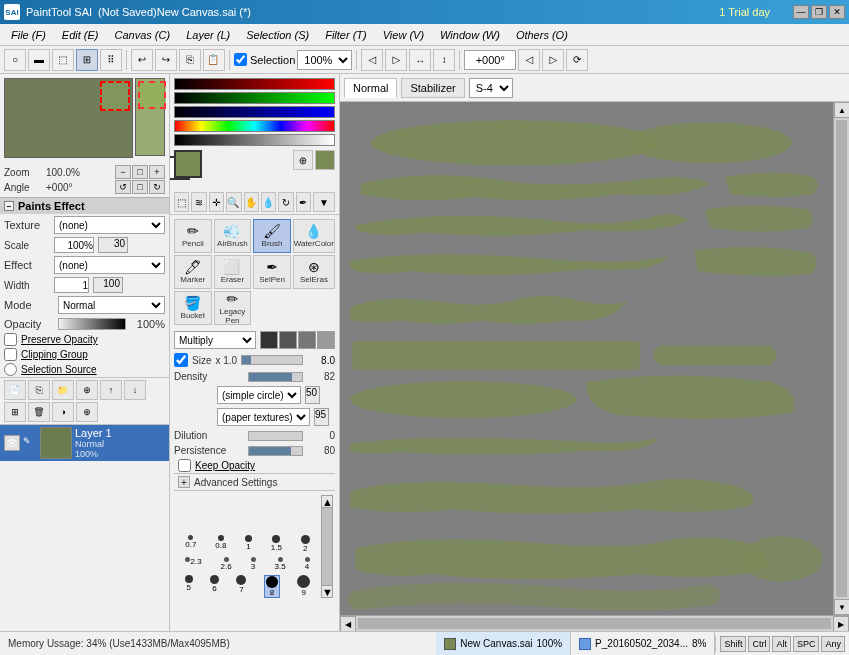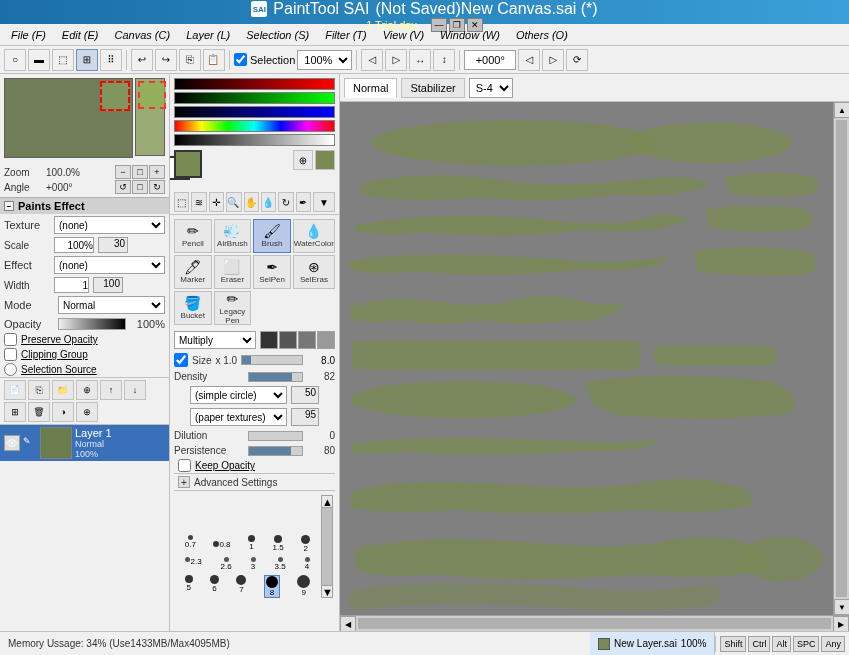--- a/index.html
+++ b/index.html
@@ -1,22 +1,22 @@
 <!DOCTYPE html>
 <html><head>
   <meta charset="utf-8">
   <style>
     * { box-sizing: border-box; margin: 0; padding: 0; }
     body { font-family: 'MS Sans Serif', Tahoma, Arial, sans-serif; font-size: 11px; background: #c0c0c0; width: 849px; height: 655px; overflow: hidden; }
     
     
-    .title-bar { background: linear-gradient(to right, #1a6fa8, #3a9fd8); height: 24px; display: flex; align-items: center; justify-content: space-between; padding: 0 4px; color: white; flex-direction: column; }
+    .title-bar { background: linear-gradient(to right, #1a6fa8, #3a9fd8); height: 24px; display: flex; align-items: center; justify-content: space-between; padding: 0 4px; color: white; }
     .title-bar-left { display: flex; align-items: center; gap: 6px; }
     .title-bar-logo { width: 16px; height: 16px; background: #fff; border-radius: 2px; display: flex; align-items: center; justify-content: center; font-size: 8px; font-weight: bold; color: #1a6fa8; }
-    .title-bar-text { font-size: 16px; font-weight: normal; }
+    .title-bar-text { font-size: 11px; font-weight: normal; }
     .title-bar-trial { color: #ffff99; font-size: 11px; }
     .title-bar-buttons { display: flex; gap: 2px; }
     .title-btn { width: 16px; height: 14px; background: #c0c0c0; border: 1px solid #808080; font-size: 9px; display: flex; align-items: center; justify-content: center; cursor: pointer; color: #000; }
     
     
     .menu-bar { background: #f0f0f0; height: 22px; display: flex; align-items: center; padding: 0 4px; border-bottom: 1px solid #c0c0c0; gap: 2px; }
     .menu-item { padding: 2px 6px; font-size: 11px; cursor: pointer; border: 1px solid transparent; font-style: italic; }
     
     
     .toolbar1 { background: #f0f0f0; height: 28px; display: flex; align-items: center; padding: 0 4px; border-bottom: 1px solid #c0c0c0; gap: 2px; }
@@ -105,21 +105,21 @@
     .tool-icon { font-size: 14px; line-height: 1; }
     .tool-name { font-size: 8px; color: #333; }
     
     
     .brush-section { flex: 1; overflow-y: auto; padding: 0 4px; }
     .brush-row { display: flex; align-items: center; padding: 2px 0; gap: 4px; font-size: 10px; }
     .brush-label { width: 70px; color: #333; flex-shrink: 0; }
     .brush-bar { flex: 1; height: 10px; background: #d0d0d0; border: 1px solid #a0a0a0; }
     .brush-bar-fill { height: 100%; background: #6080a0; }
     .brush-value { width: 28px; text-align: right; color: #333; }
-    .brush-select-row { display: flex; align-items: center; padding: 2px 16px; gap: 4px; font-size: 10px; }
+    .brush-select-row { display: flex; align-items: center; padding: 2px 16px; gap: 4px; font-size: 10px; margin-left: 27px; }
     .brush-select { flex: 1; height: 18px; font-size: 10px; border: 1px solid #a0a0a0; background: white; }
     .brush-select-val { width: 28px; text-align: right; height: 18px; font-size: 10px; border: 1px solid #a0a0a0; background: #e8e8e8; padding-right: 2px; }
     .brush-mode-row { display: flex; align-items: center; padding: 2px 0; gap: 4px; }
     .brush-mode-select { width: 90px; height: 18px; font-size: 10px; border: 1px solid #a0a0a0; background: white; }
     .brush-mode-btns { display: flex; gap: 1px; }
     .mode-color-btn { width: 18px; height: 18px; border: 1px solid #a0a0a0; cursor: pointer; }
     .size-row { display: flex; align-items: center; padding: 2px 0; gap: 4px; font-size: 10px; }
     .size-check { width: 14px; height: 14px; }
     .size-label { color: #333; }
     .size-mult { color: #333; }
@@ -164,21 +164,21 @@
   </style>
 </head>
 <body>
 
 <div class="title-bar">
   <div class="title-bar-left">
     <div class="title-bar-logo">SAI</div>
     <span class="title-bar-text">PaintTool SAI</span>
     <span class="title-bar-text">(Not Saved)New Canvas.sai (*)</span>
   </div>
-  <div style="display:flex; align-items:center; gap:14px;justify-content:space-between;">
+  <div style="display:flex; align-items:center; gap:23px;justify-content:space-between;">
     <span class="title-bar-trial">1 Trial day</span>
     <div class="title-bar-buttons">
       <div class="title-btn">—</div>
       <div class="title-btn">❐</div>
       <div class="title-btn">✕</div>
     </div>
   </div>
 </div>
 
 <div class="menu-bar">
@@ -491,21 +491,21 @@
       </div>
 
       <div style="display:flex; border-top:1px solid #c0c0c0; padding:4px 2px;">
         <div style="flex:1;margin-top:40px;">
 
           <div style="display:flex; justify-content:space-around; margin-bottom:4px;">
             <div style="display:flex;flex-direction:column;align-items:center;">
               <div style="width:5px;height:5px;border-radius:50%;background:#444;"></div>
               <span style="font-size:8px;">0.7</span>
             </div>
-            <div style="display:flex;flex-direction:row;align-items:center;text-align:center;">
+            <div style="display:flex;flex-direction:column;align-items:center;text-align:center;">
               <div style="width:6px;height:6px;border-radius:50%;background:#333;"></div>
               <span style="font-size:8px;">0.8</span>
             </div>
             <div style="display:flex;flex-direction:column;align-items:center;">
               <div style="width:7px;height:7px;border-radius:50%;background:#333;"></div>
               <span style="font-size:8px;">1</span>
             </div>
             <div style="display:flex;flex-direction:column;align-items:center;">
               <div style="width:8px;height:8px;border-radius:50%;background:#333;"></div>
               <span style="font-size:8px;">1.5</span>
@@ -636,22 +636,27 @@
       <div class="scrollbar-h-btn">▶</div>
     </div>
   </div>
 </div>
 
 <div class="status-bar">
   <span class="status-left">Memory Ussage: 34% (Use1433MB/Max4095MB)</span>
   <div class="status-tabs">
     <div class="status-tab active">
       <div class="status-tab-icon"></div>
-      <span>New Layer.sai</span>
+      <span>New Canvas.sai</span>
       <span>100%</span>
+    </div>
+    <div class="status-tab">
+      <div class="status-tab-icon2"></div>
+      <span>P_20160502_2034...</span>
+      <span>8%</span>
     </div>
   </div>
   <div class="status-keys">
     <span class="key-badge">Shift</span>
     <span class="key-badge">Ctrl</span>
     <span class="key-badge">Alt</span>
     <span class="key-badge">SPC</span>
     <span class="key-badge">Any</span>
   </div>
 </div>

